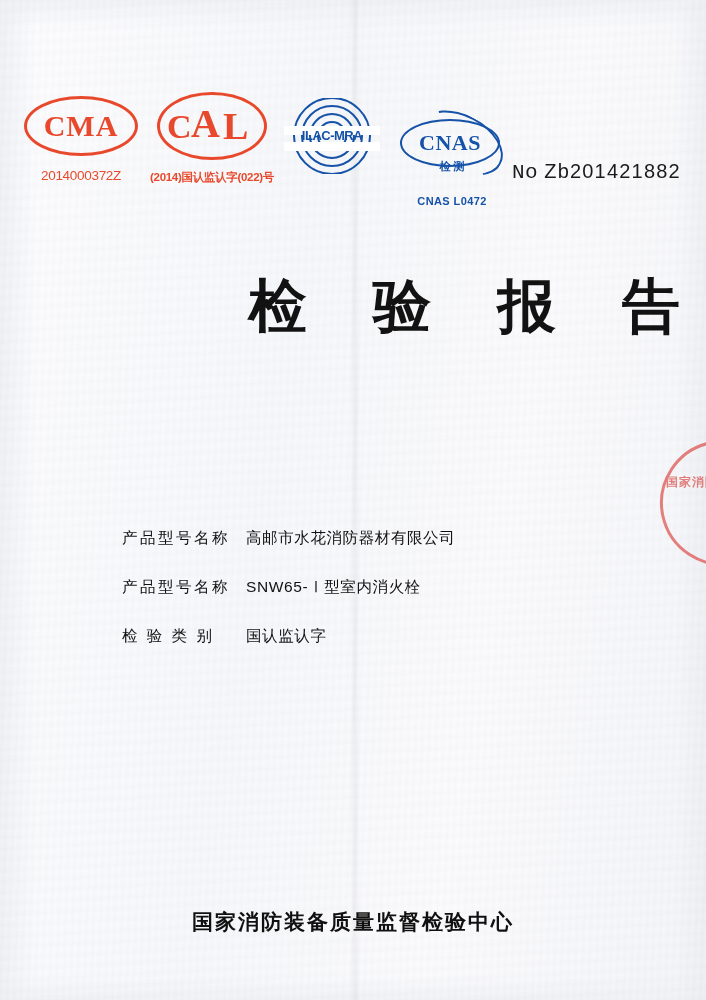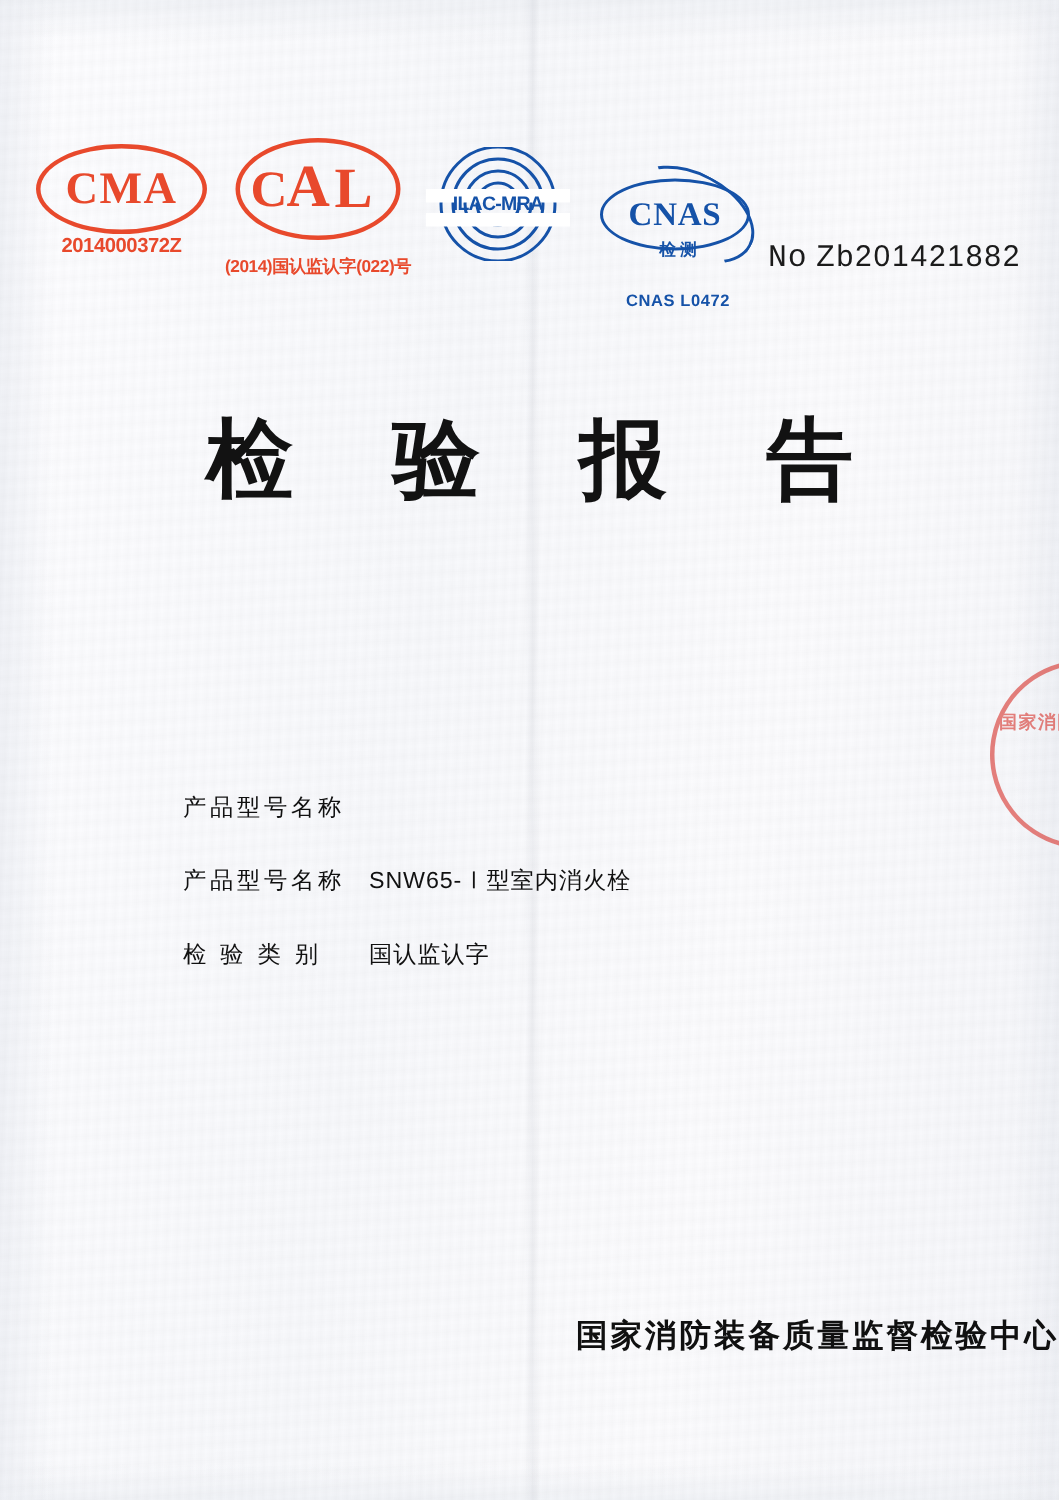--- a/index.html
+++ b/index.html
@@ -68,22 +68,23 @@
     display: flex;
     align-items: center;
     justify-content: center;
     color: #e8492c;
     font-family: "Liberation Serif", serif;
     font-weight: bold;
     font-size: 30px;
     letter-spacing: 1px;
   }
   .cma-code {
+    margin-top: 12px;
     color: #e8492c;
-    font-weight: bold;
+    font-weight: normal;
     font-size: 13.5px;
     letter-spacing: -0.3px;
     font-family: "Liberation Sans", sans-serif;
   }
 
   
   .logo-cal { left: 132px; top: -4px; width: 128px; }
   .cal-oval {
     width: 104px; height: 62px;
     border: 3.5px solid #e8492c;
@@ -211,21 +212,21 @@
     font-size: 20px;
     letter-spacing: 1.2px;
     margin-left: 6px;
   }
 
   
   .doc-title {
     position: absolute;
     top: 268px;
     left: 0; right: 0;
-    text-align: center;
+    text-align: right;
     font-family: "Liberation Serif", serif;
     font-weight: bold;
     font-size: 58px;
     letter-spacing: 26px;
     text-indent: 26px;
     color: #121212;
   }
 
   
   .fields {
@@ -248,23 +249,23 @@
     font-family: "Liberation Sans", sans-serif;
   }
   .field-value {
     letter-spacing: 0.6px;
     font-family: "Liberation Sans", sans-serif;
   }
 
   
   .doc-footer {
     position: absolute;
-    top: 876px;
-    left: 0; right: 0;
-    text-align: right;
+    top: 908px;
+    left: 0; right: 0;
+    text-align: center;
     font-family: "Liberation Sans", sans-serif;
     font-weight: bold;
     font-size: 21px;
     letter-spacing: 2px;
     color: #101010;
   }
 
   
   .seal {
     position: absolute;
@@ -337,20 +338,21 @@
 
   <div class="report-no">
     <span class="no-label">No</span><span class="no-value">Zb201421882</span>
   </div>
 
   <div class="doc-title">检 验 报 告</div>
 
   <div class="fields">
     <div class="field-row">
       <div class="field-label">产品型号名称</div>
+      <div class="field-value">高邮市水花消防器材有限公司</div>
     </div>
     <div class="field-row">
       <div class="field-label">产品型号名称</div>
       <div class="field-value">SNW65-Ⅰ型室内消火栓</div>
     </div>
     <div class="field-row">
       <div class="field-label">检 验 类 别</div>
       <div class="field-value">国认监认字</div>
     </div>
   </div>

